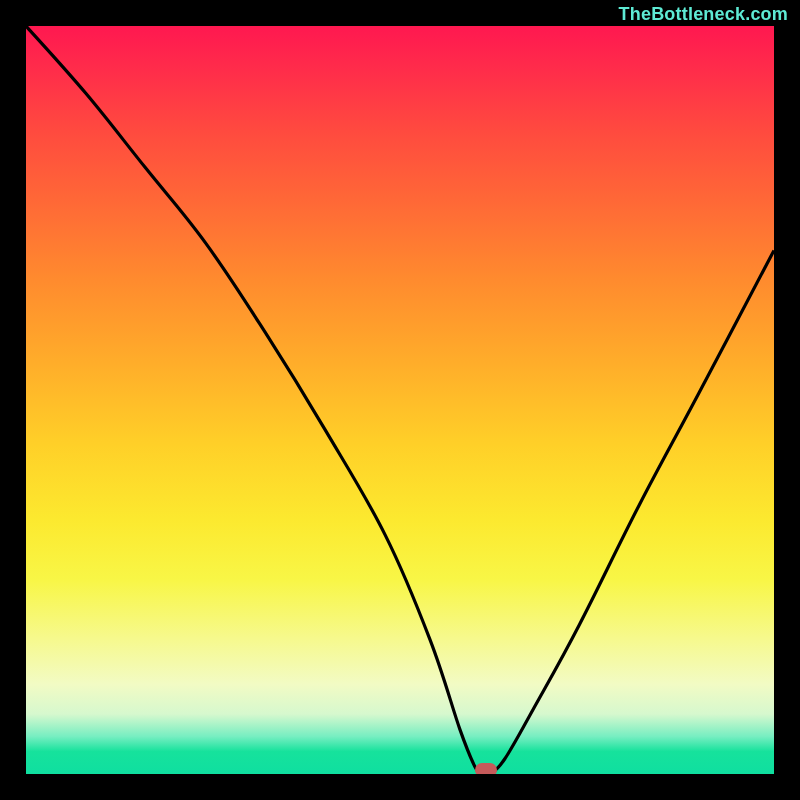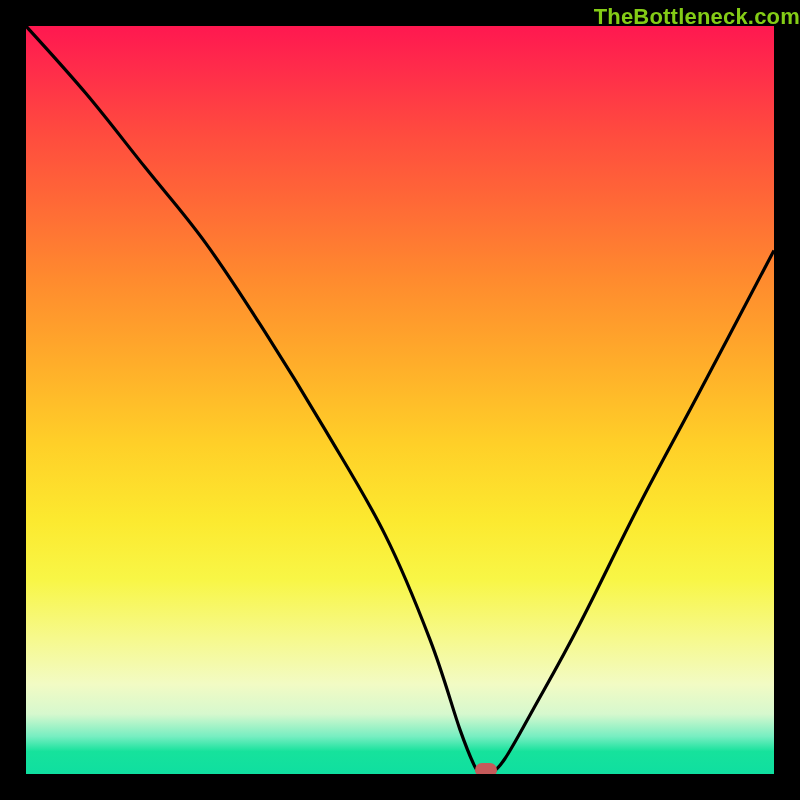--- a/index.html
+++ b/index.html
@@ -13,23 +13,23 @@
   }
   .frame {
     position: relative;
     width: 800px;
     height: 800px;
     background: #000;
   }
   .watermark {
     position: absolute;
     top: 4px;
-    right: 0;
-    color: #84cc16;
-    font-size: 22px;
+    right: 12px;
+    color: #5eead4;
+    font-size: 18px;
     font-weight: 600;
     letter-spacing: 0.2px;
     z-index: 5;
   }
   .plot {
     position: absolute;
     left: 26px;
     top: 26px;
     width: 748px;
     height: 748px;

